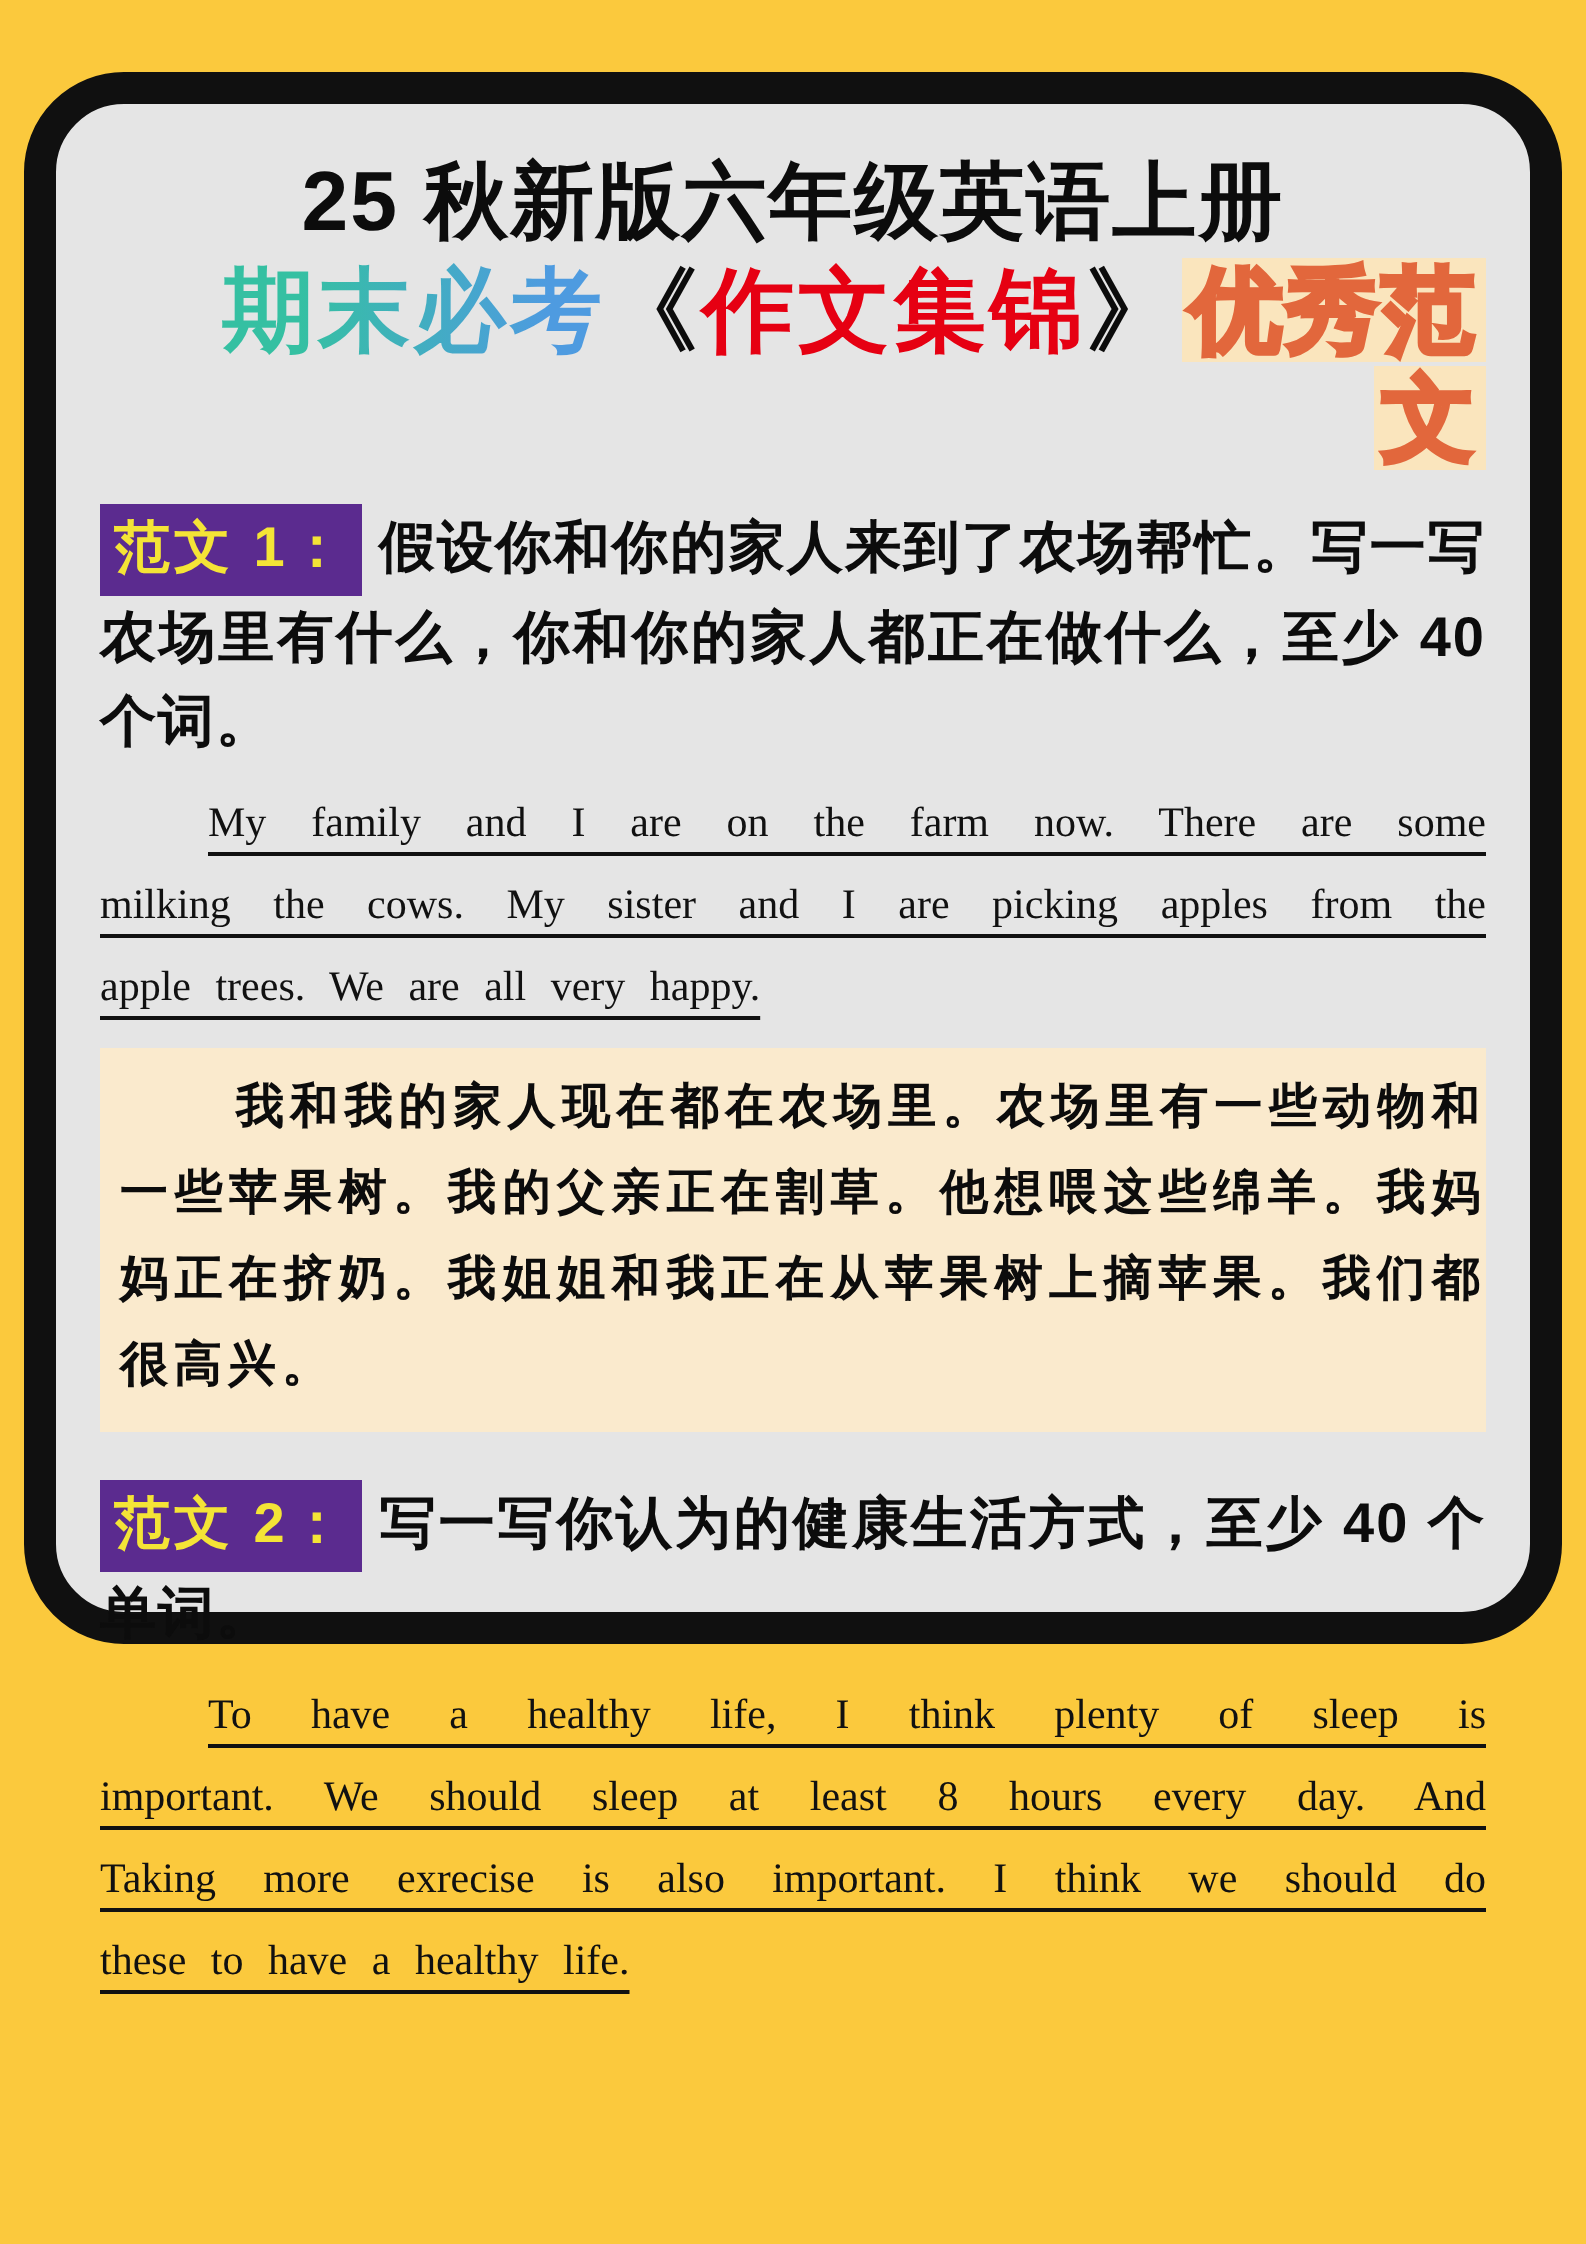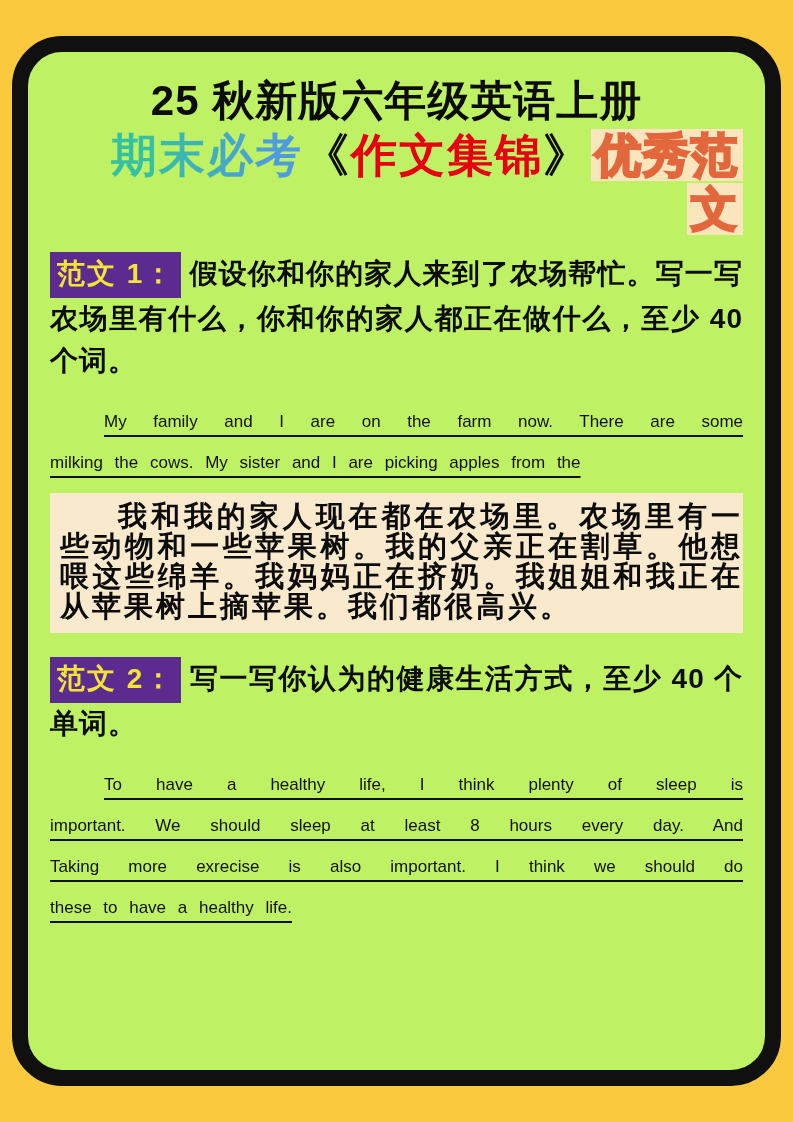--- a/index.html
+++ b/index.html
@@ -19,22 +19,22 @@
   html,body{width:793px;height:1122px;}
   body{
     background:var(--bg-yellow,#FBC93D);
     font-family:"Liberation Sans","DejaVu Sans",sans-serif;
     position:relative;
     overflow:hidden;
   }
   .card{
     position:absolute;
     left:12px; top:36px;
-    width:769px; height:1050px;
-    background:#bef264;
+    width:769px; height:786px;
+    background:#e5e5e5;
     border:16px solid var(--border-black,#101010);
     border-radius:50px;
     padding:22px 22px 0 22px;
   }
   
   .title{
     text-align:center;
     font-size:42px;
     font-weight:900;
     color:#0c0c0c;
@@ -78,43 +78,43 @@
   .essay2-prompt{margin-top:24px;}
   .label{
     display:inline-block;
     background:var(--label-purple,#5B2B8F);
     color:var(--label-yellow,#F4E436);
     padding:1px 7px 3px 7px;
     margin-right:8px;
     letter-spacing:2px;
   }
   .english{
-    margin-top:19px;
-    font-family:Liberation Sans, sans-serif;
-    font-size:17px;
+    margin-top:9px;
+    font-family:Liberation Serif, serif;
+    font-size:21px;
     line-height:41px;
     color:#111111;
     word-spacing:7px;
   }
   .eline{
     text-align:justify;
     text-align-last:justify;
     text-decoration:underline;
     text-decoration-thickness:2px;
     text-underline-offset:8px;
     white-space:nowrap;
     overflow:hidden;
   }
   .eline:first-child{text-indent:54px;}
   .eline:last-child{text-align-last:left;}
   .translation{
     margin-top:10px;
     background:var(--translation-cream,#FAEACD);
-    font-size:29px;
-    line-height:30px;
+    font-size:24px;
+    line-height:43px;
     font-weight:700;
     color:#0c0c0c;
     letter-spacing:3px;
     text-align:justify;
     text-indent:58px;
     padding:8px 0 12px 10px;
   }
 </style>
 </head>
 <body style="background: rgb(251, 201, 61);">
@@ -124,20 +124,21 @@
   <h1 class="title">25 秋新版六年级英语上册</h1>
 
   <div class="subtitle"><span class="sub-gradient">期末必考</span><span class="sub-bracket">《</span><span class="sub-red">作文集锦</span><span class="sub-bracket">》</span><span class="sub-outline">优秀范</span><br><span class="sub-outline">文</span>
   </div>
 
   <section>
     <p class="prompt essay1-prompt"><span class="label">范文 1：</span><span>假设你和你的家人来到了农场帮忙。写一写农场里有什么，你和你的家人都正在做什么，至少 40 个词。</span></p>
     <div class="english">
         <div class="eline">My family and I are on the farm now. There are some</div>
         <div class="eline">milking the cows. My sister and I are picking apples from the</div>
+        <div class="eline">apple trees. We are all very happy.</div>
       </div>
     <div class="translation">我和我的家人现在都在农场里。农场里有一些动物和一些苹果树。我的父亲正在割草。他想喂这些绵羊。我妈妈正在挤奶。我姐姐和我正在从苹果树上摘苹果。我们都很高兴。</div>
   </section>
 
   <section>
     <p class="prompt essay2-prompt"><span class="label">范文 2：</span><span>写一写你认为的健康生活方式，至少 40 个单词。</span></p>
     <div class="english">
         <div class="eline">To have a healthy life, I think plenty of sleep is</div>
         <div class="eline">important. We should sleep at least 8 hours every day. And</div>
         <div class="eline">Taking more exrecise is also important. I think we should do</div>

